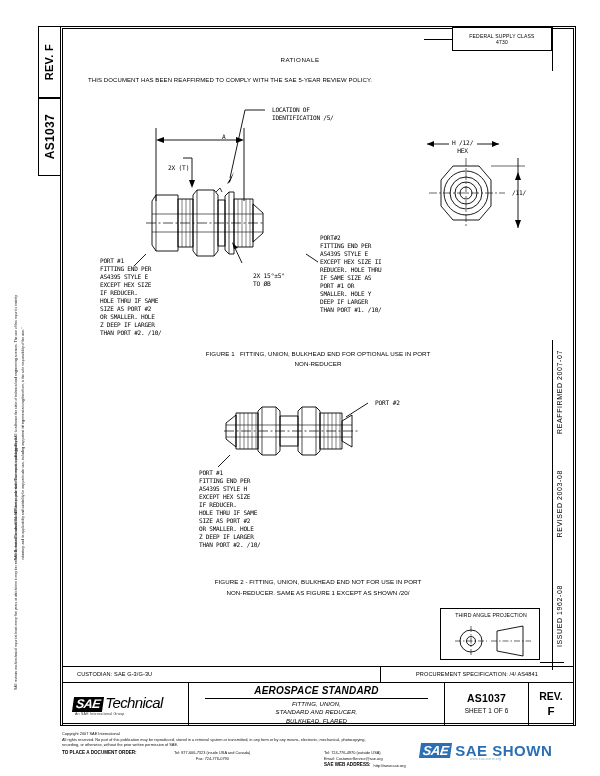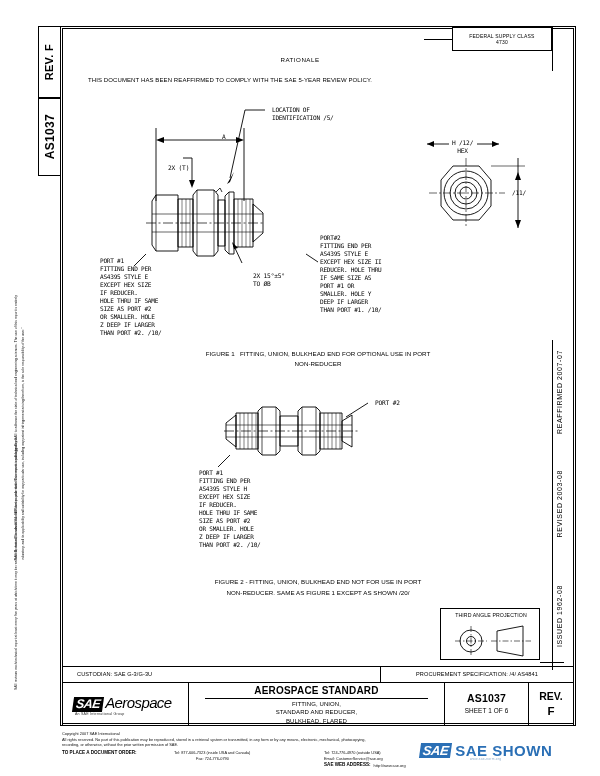--- a/index.html
+++ b/index.html
@@ -174,21 +174,21 @@
     flex: 1; font-size: 5.6px; padding-top: 4px; text-align: center; letter-spacing: .1px;
   }
   #tb-main {
     height: 44px; border: 1.1px solid #000; display: flex;
   }
   #tb-logo {
     flex: 0 0 126px; border-right: 1.1px solid #000;
     position: relative;
   }
   #tb-mid {
-    flex: 1; border-right: 1.1px solid #000; position: relative;
+    flex: 1; border-right: 1.1px solid #000; position: relative; font-style: italic;
   }
   #tb-as {
     flex: 0 0 84px; border-right: 1.1px solid #000; position: relative; text-align: center;
   }
   #tb-rev2 {
     flex: 0 0 44px; position: relative; text-align: center;
   }
   #tb-mid-title {
     position:absolute; left:0; top:2px; width:100%;
     text-align:center; font-size: 10px; font-weight: bold; letter-spacing: .2px;
@@ -453,21 +453,21 @@
   <div id="tb">
     <div id="tb-top" class="tb-row">
       <div id="tb-cust">CUSTODIAN:  SAE G-3/G-3U</div>
       <div id="tb-proc">PROCUREMENT SPECIFICATION: /4/ AS4841</div>
     </div>
     <div id="tb-main" class="tb-row">
 
       <div id="tb-logo">
         <div id="sae-logo">
           <span id="sae-mark">SAE</span>
-          <span id="sae-word">Aerospace</span>
+          <span id="sae-word">Technical</span>
         </div>
         <div id="sae-tag">An SAE International Group</div>
       </div>
 
       <div id="tb-mid">
         <div id="tb-mid-title">AEROSPACE STANDARD</div>
         <div id="tb-underline"></div>
         <div id="tb-mid-sub">
           <div>FITTING, UNION,</div>
           <div>STANDARD AND REDUCER,</div>

